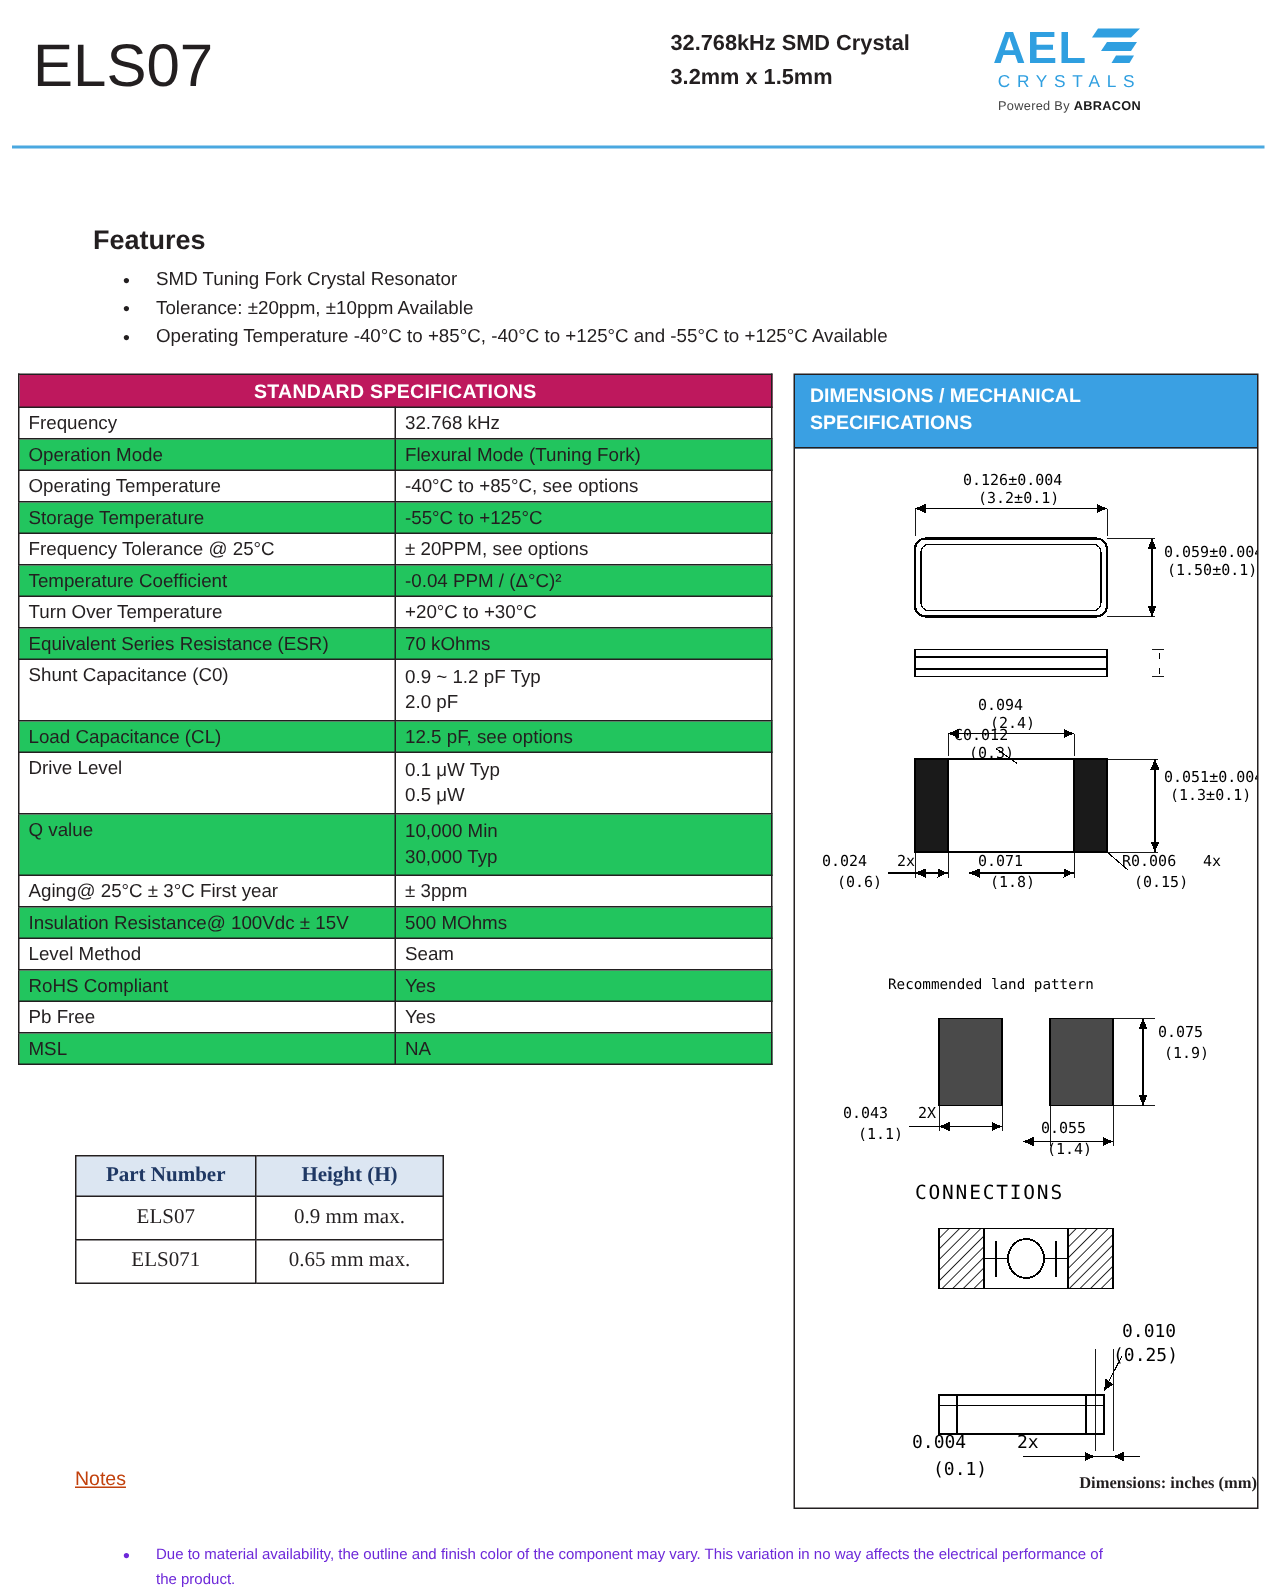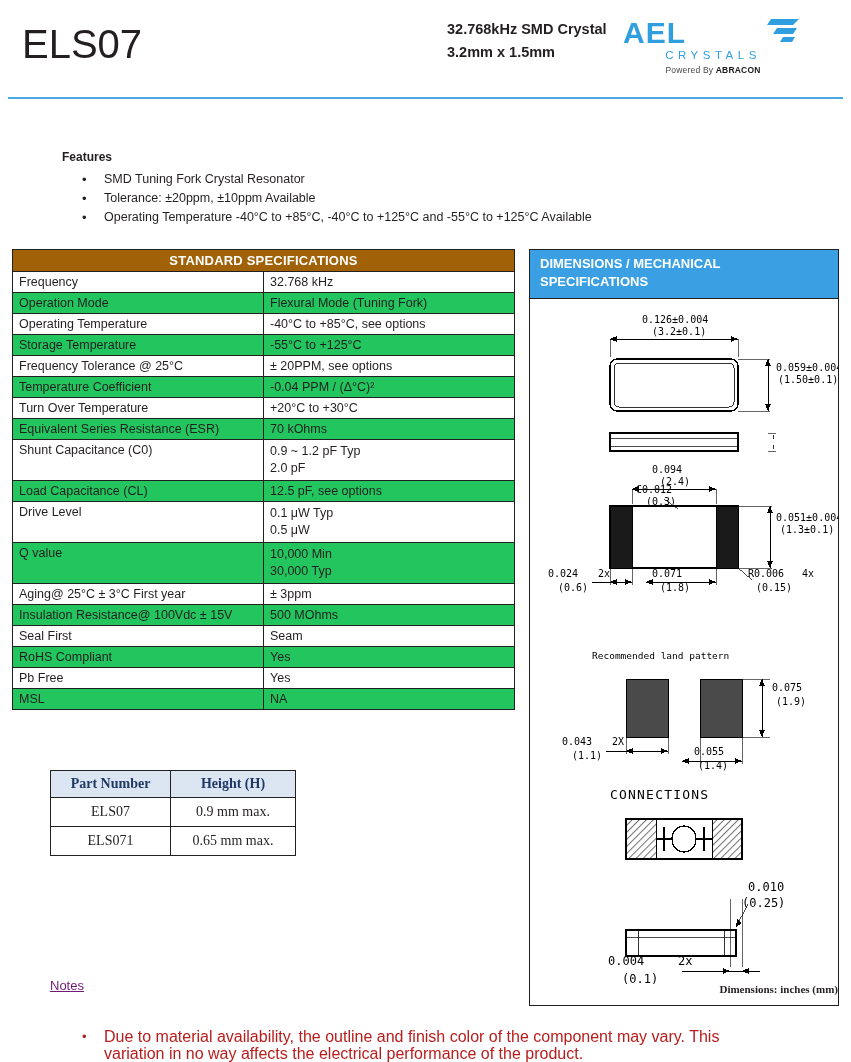--- a/index.html
+++ b/index.html
@@ -47,21 +47,21 @@
   .logo-block {
     position: absolute;
     right: 48px;
     top: 14px;
     width: 180px;
     text-align: center;
   }
   .logo-row {
     display: flex;
     align-items: flex-end;
-    justify-content: space-between;
+    justify-content: center;
     height: 34px;
   }
   .logo-text {
     font-size: 30px;
     font-weight: bold;
     color: #2f9fe0;
     letter-spacing: 1px;
     line-height: 30px;
     font-family: "Liberation Sans", sans-serif;
   }
@@ -97,21 +97,21 @@
 
   
   .features {
     position: absolute;
     left: 50px;
     top: 150px;
     width: 700px;
   }
   .features h3 {
     margin: 0 0 6px 0;
-    font-size: 12px;
+    font-size: 18px;
     font-weight: bold;
     color: #231f20;
     padding-left: 12px;
   }
   .features ul {
     margin: 0;
     padding-left: 54px;
     list-style: none;
   }
   .features li {
@@ -138,21 +138,21 @@
     font-size: 12.5px;
     color: #231f20;
     table-layout: fixed;
   }
   .spec-table td, .spec-table th {
     border: 1px solid #231f20;
     padding: 3px 6px;
     vertical-align: top;
   }
   .spec-title {
-    background: #a16207;
+    background: #be185d;
     color: #ffffff;
     font-weight: bold;
     text-align: center;
     font-size: 13px;
     padding: 4px 0;
     letter-spacing: 0.2px;
   }
   .spec-subhead td {
     text-align: center;
     font-weight: bold;
@@ -199,31 +199,31 @@
   .notes {
     position: absolute;
     left: 50px;
     top: 978px;
     width: 700px;
   }
   .notes h3 {
     margin: 0 0 8px 0;
     font-size: 13px;
     font-weight: normal;
-    color: #701a75;
+    color: #c2410c;
     text-decoration: underline;
   }
   .notes ul {
     margin: 0;
     padding-left: 54px;
     list-style: none;
   }
   .notes li {
-    font-size: 16px;
-    color: #b91c1c;
+    font-size: 10px;
+    color: #6d28d9;
     line-height: 17px;
     position: relative;
     margin-top: 35px;
   }
   .notes li:before {
     content: "\2022";
     position: absolute;
     left: -22px;
     top: 0;
     font-size: 13px;
@@ -363,21 +363,21 @@
       </tr>
       <tr>
         <td>Aging@ 25°C ± 3°C First year</td>
         <td class="val">± 3ppm</td>
       </tr>
       <tr class="shade">
         <td>Insulation Resistance@ 100Vdc ± 15V</td>
         <td class="val">500 MOhms</td>
       </tr>
       <tr>
-        <td>Seal First</td>
+        <td>Level Method</td>
         <td class="val">Seam</td>
       </tr>
       <tr class="shade">
         <td>RoHS Compliant</td>
         <td class="val">Yes</td>
       </tr>
       <tr>
         <td>Pb Free</td>
         <td class="val">Yes</td>
       </tr>

